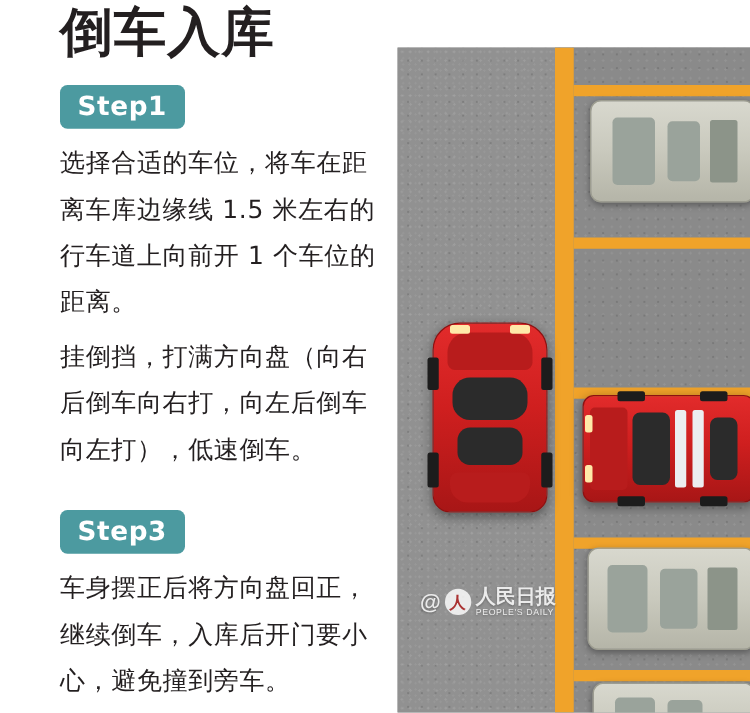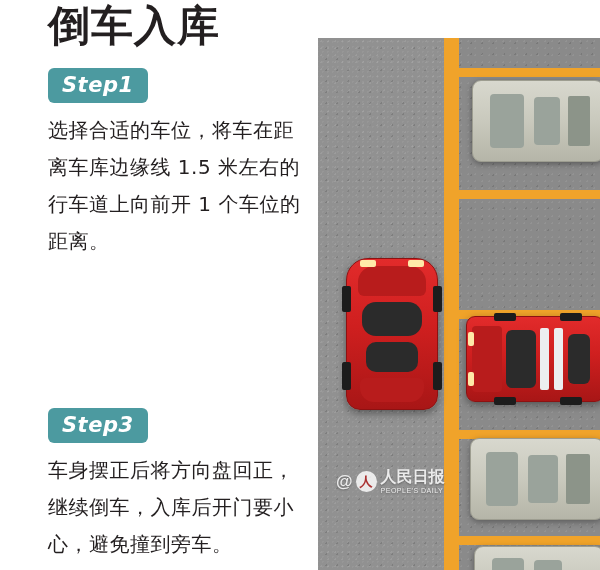--- a/index.html
+++ b/index.html
@@ -43,21 +43,20 @@
   .step-badge {
     display: inline-block;
     background: #4c9aa0;
     color: #ffffff;
     font-size: 21px;
     font-weight: bold;
     padding: 5px 14px 6px 14px;
     border-radius: 6px;
     font-family: "DejaVu Sans", "Liberation Sans", sans-serif;
     letter-spacing: 0.5px;
-    font-style: italic;
   }
   .step-block {
     position: absolute;
     left: 48px;
     width: 262px;
   }
   .step1 { top: 68px; }
   .step2 { top: 258px; }
   .step3 { top: 408px; }
   .step-text {
@@ -235,20 +234,21 @@
   <div class="left">
 
     <div class="title">倒车入库</div>
 
     <div class="step-block step1">
       <div class="step-badge">Step1</div>
       <div class="step-text">选择合适的车位，将车在距离车库边缘线 1.5 米左右的行车道上向前开 1 个车位的距离。</div>
     </div>
 
     <div class="step-block step2">
+      <div class="step-text">挂倒挡，打满方向盘（向右后倒车向右打，向左后倒车向左打），低速倒车。</div>
     </div>
 
     <div class="step-block step3">
       <div class="step-badge">Step3</div>
       <div class="step-text">车身摆正后将方向盘回正，继续倒车，入库后开门要小心，避免撞到旁车。</div>
     </div>
 
   </div>
 
   <div class="illus">

